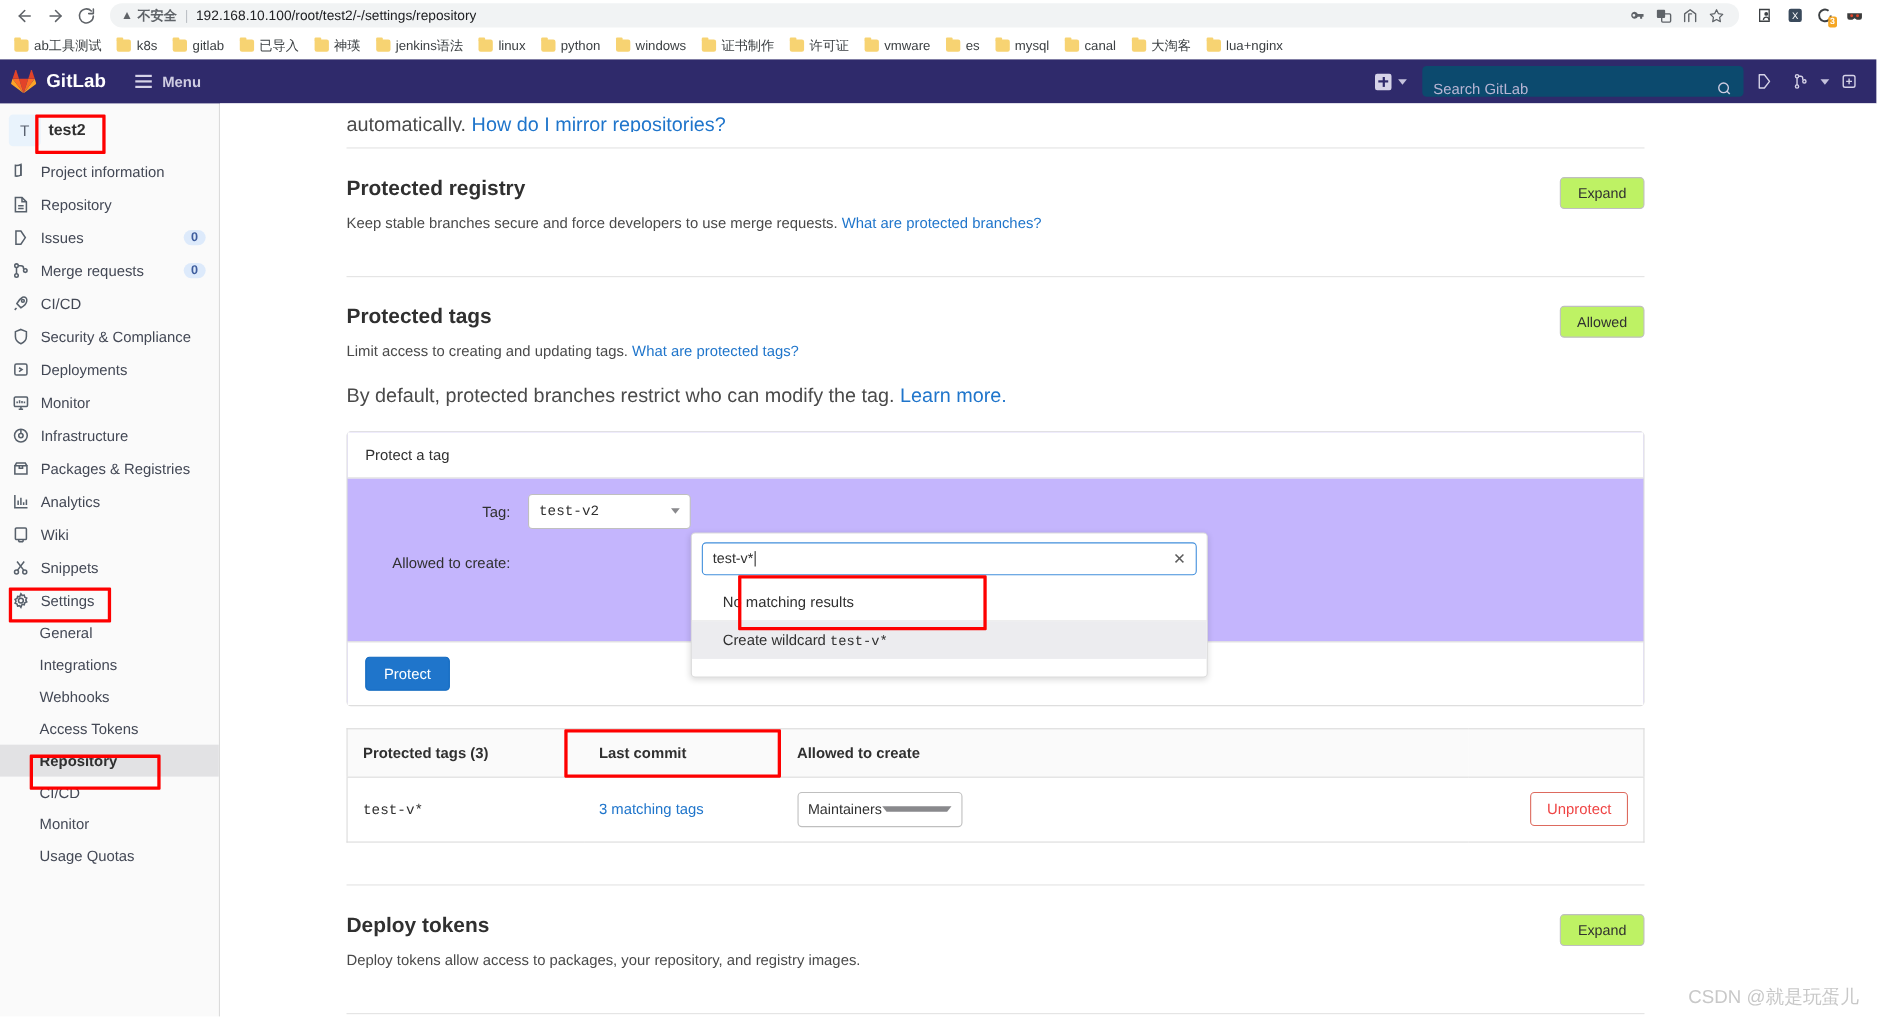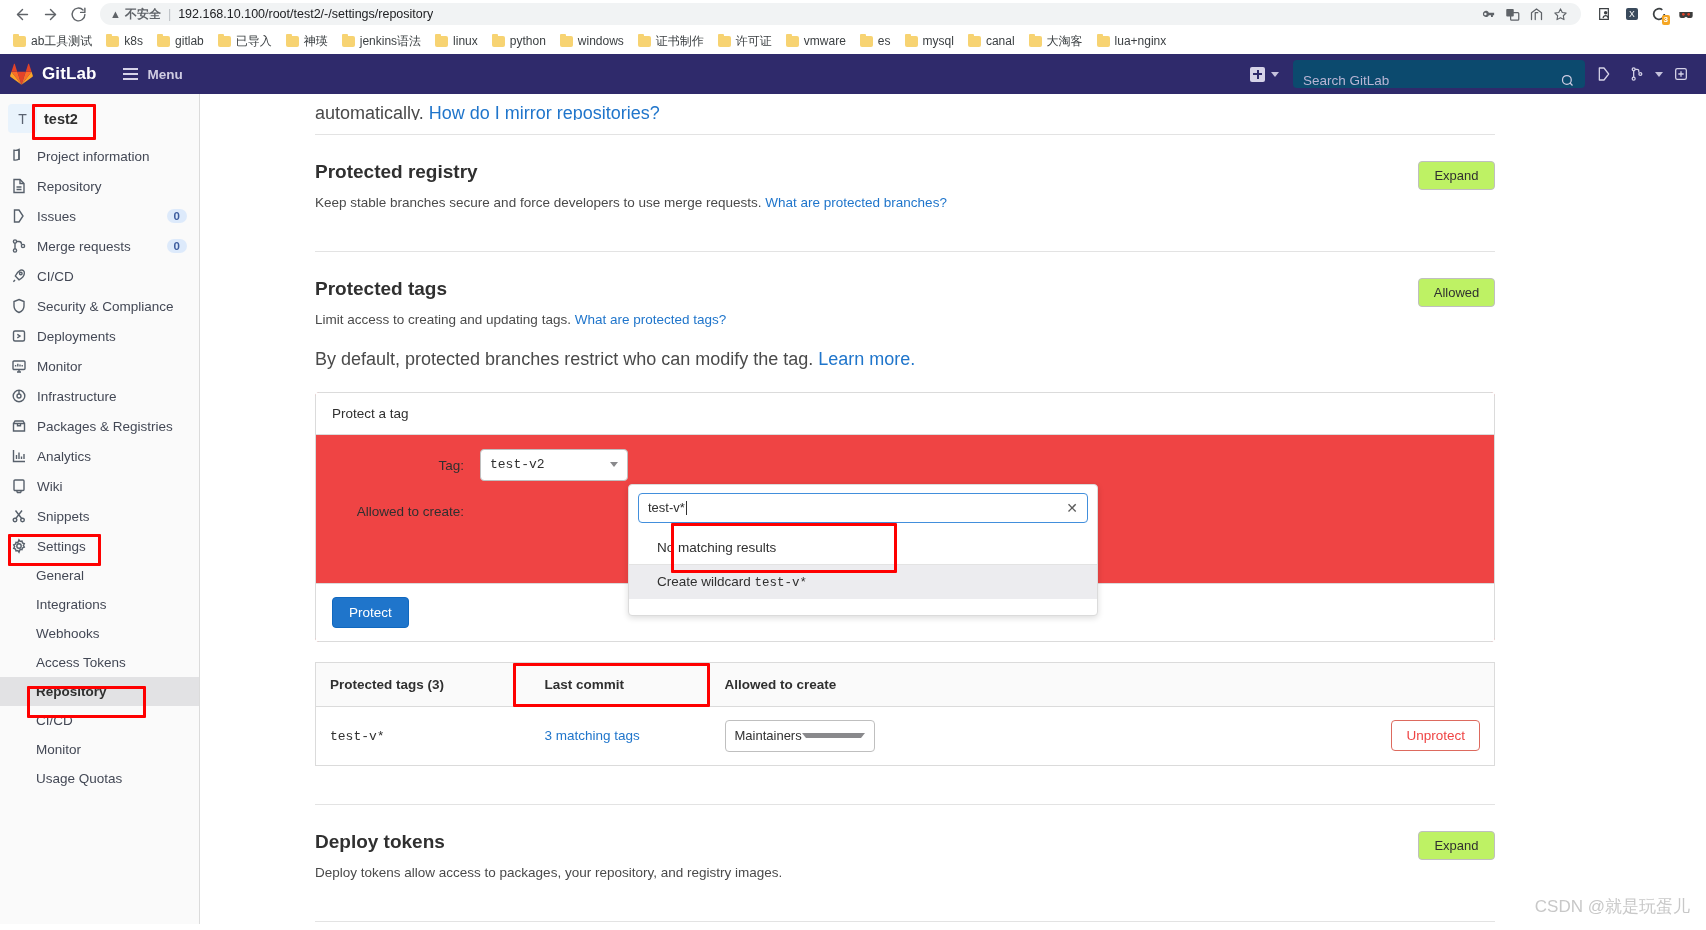--- a/index.html
+++ b/index.html
@@ -153,21 +153,21 @@
   .sec-desc a { color: #1f75cb; text-decoration: none; }
   .toggle-btn {
     flex: none; font-size: 13px; color: #303030; background: #bef264;
     border: 1px solid #bfbfbf; border-radius: 4px; padding: 6px 13px;
     cursor: pointer; min-width: 77px; text-align: center;
   }
   .sec-desc2 { font-size: 18px; color: #4a4a4a; margin-top: 18px; }
   .sec-desc2 a { color: #1f75cb; text-decoration: none; }
 
   
-  .card { border: 1px solid #dbdbdb; border-radius: 4px; margin-top: 22px; background: #ef4444; }
+  .card { border: 1px solid #dbdbdb; border-radius: 4px; margin-top: 22px; background: #c4b5fd; }
   .card-header {
     padding: 13px 16px; border-bottom: 1px solid #dbdbdb;
     font-size: 13.5px; color: #303030; background: #fff;
   }
   .card-body { padding: 14px 16px 8px 16px; position: relative; }
   .form-row { display: flex; align-items: flex-start; margin-bottom: 14px; }
   .form-label {
     width: 148px; flex: none; text-align: right; padding-right: 16px;
     font-size: 13.5px; color: #303030; padding-top: 7px; line-height: 1.45;
   }

